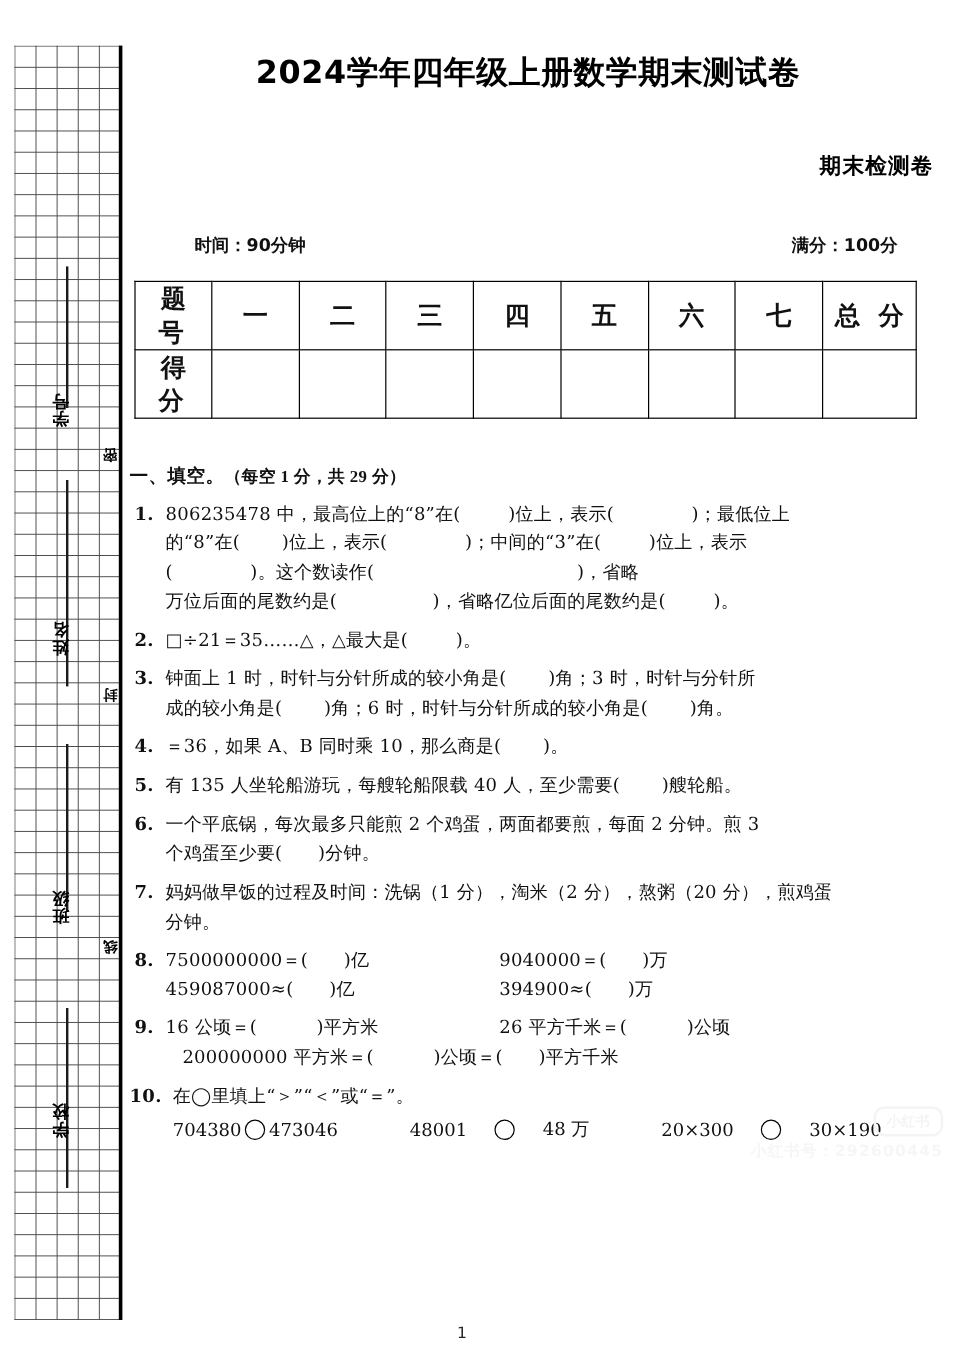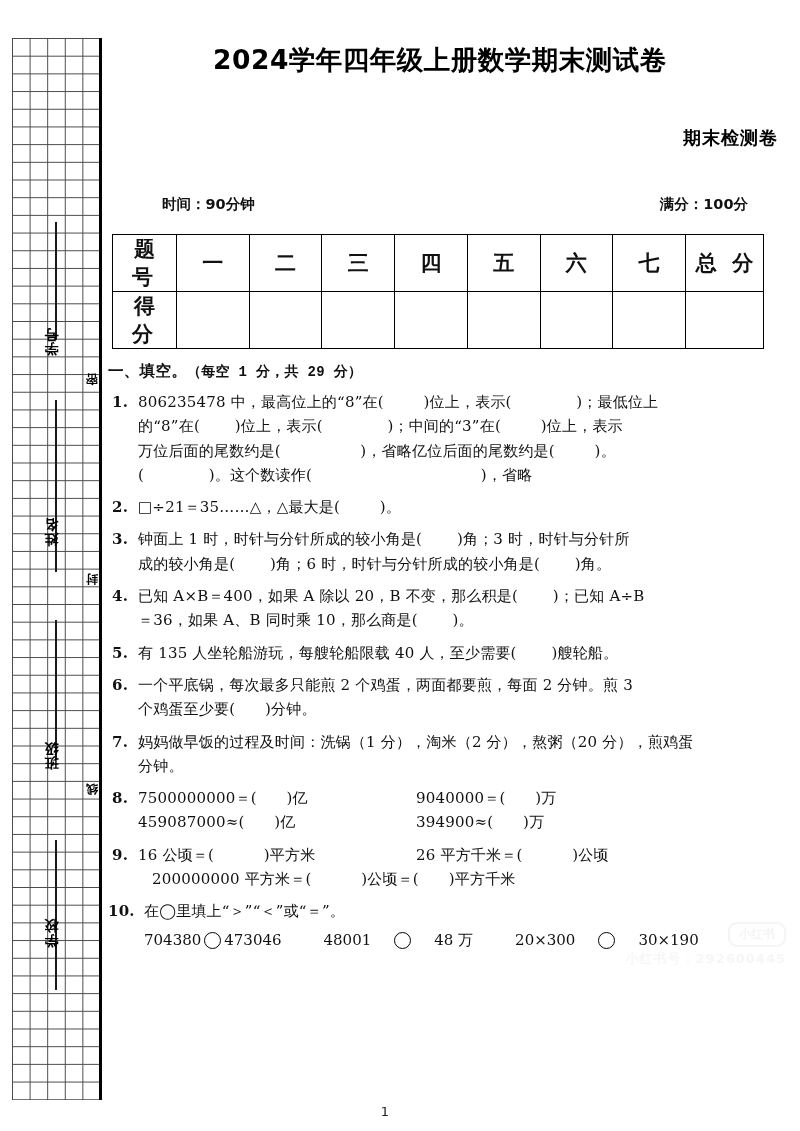--- a/index.html
+++ b/index.html
@@ -125,23 +125,23 @@
     letter-spacing: 4px;
     text-indent: 4px;
     padding: 0;
   }
   #score-table td.head-label { width: 64px; }
   #score-table td.total-col  { width: 78px; }
   #score-table tr.row-scores td { height: 29px; }
 
   
   #section-one-title {
-    margin-top: 12px;
+    margin-top: 38px;
     padding-left: 0px;
-    font-family: Liberation Mono, monospace;
+    font-family: Liberation Serif, serif;
     font-size: 15.5px;
     font-weight: 700;
     letter-spacing: 0.3px;
   }
   #section-one-title .sec-paren {
     font-size: 14px;
     font-weight: 700;
   }
 
   ol#question-list {
@@ -178,21 +178,21 @@
     padding-left: 36px;
     margin-top: 7px;
     font-family: "DejaVu Serif", "Liberation Serif", serif;
     font-size: 15px;
   }
   .cmp-item {
     display: inline-flex;
     align-items: center;
     white-space: nowrap;
   }
-  .cmp-item + .cmp-item { margin-left: 42px; gap: 20px; }
+  .cmp-item + .cmp-item { margin-left: 60px; gap: 20px; }
   .cmp-circle {
     display: inline-block;
     width: 17px; height: 17px;
     border: 1.6px solid #000;
     border-radius: 50%;
     margin: 0 3px;
     vertical-align: middle;
   }
   .q8-grid, .q9-grid {
     display: block;
@@ -307,22 +307,22 @@
     <span>一、填空。</span><span class="sec-paren">（每空 1 分，共 29 分）</span>
   </div>
 
   <ol id="question-list">
 
     <li class="q-item">
       <span class="q-num">1.</span>
       <span class="q-body">
         <span class="q-line">806235478 中，最高位上的“8”在(        )位上，表示(             )；最低位上</span>
         <span class="q-line">的“8”在(       )位上，表示(             )；中间的“3”在(        )位上，表示</span>
+        <span class="q-line">(             )。这个数读作(                                  )，省略</span>
         <span class="q-line">万位后面的尾数约是(                )，省略亿位后面的尾数约是(        )。</span>
-        <span class="q-line">(             )。这个数读作(                                  )，省略</span>
       </span>
     </li>
 
     <li class="q-item">
       <span class="q-num">2.</span>
       <span class="q-body">
         <span class="q-line">□÷21＝35……△，△最大是(        )。</span>
       </span>
     </li>
 
@@ -330,21 +330,20 @@
       <span class="q-num">3.</span>
       <span class="q-body">
         <span class="q-line">钟面上 1 时，时针与分针所成的较小角是(       )角；3 时，时针与分针所</span>
         <span class="q-line">成的较小角是(       )角；6 时，时针与分针所成的较小角是(       )角。</span>
       </span>
     </li>
 
     <li class="q-item">
       <span class="q-num">4.</span>
       <span class="q-body">
-        <span class="q-line">已知 A×B＝400，如果 A 除以 20，B 不变，那么积是(       )；已知 A÷B</span>
         <span class="q-line">＝36，如果 A、B 同时乘 10，那么商是(       )。</span>
       </span>
     </li>
 
     <li class="q-item">
       <span class="q-num">5.</span>
       <span class="q-body">
         <span class="q-line">有 135 人坐轮船游玩，每艘轮船限载 40 人，至少需要(       )艘轮船。</span>
       </span>
     </li>

